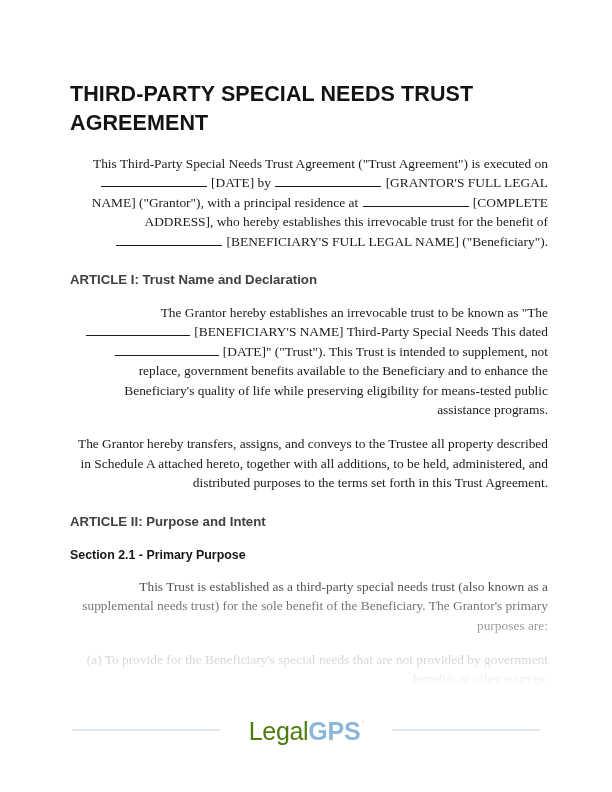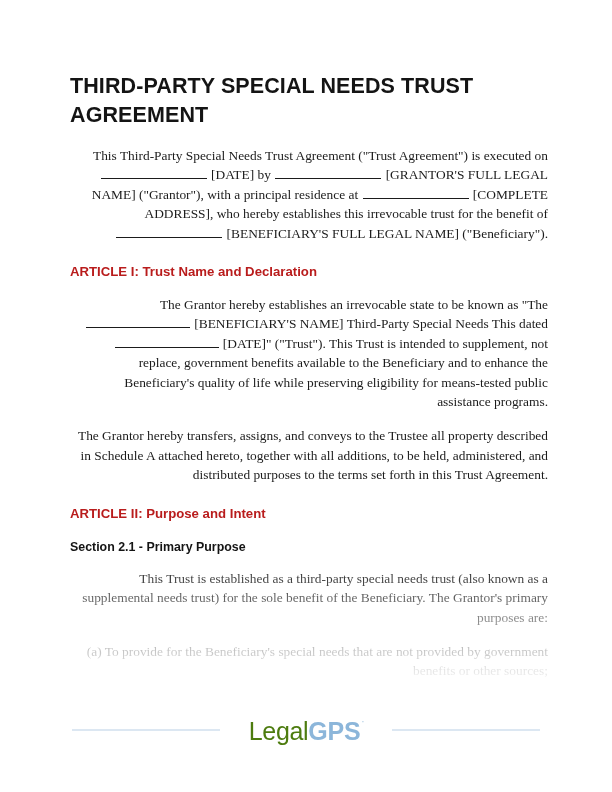--- a/index.html
+++ b/index.html
@@ -31,30 +31,30 @@
     width: 478px;
   }
 
   .doc-title {
     font-family: "Liberation Sans", "DejaVu Sans", sans-serif;
     font-weight: bold;
     font-size: 21.5px;
     line-height: 29px;
     letter-spacing: 0.1px;
     color: #141414;
-    margin: 0 0 16px 0;
+    margin: 8px 0 16px 0;
     max-width: 420px;
   }
 
   .article-heading {
     font-family: "Liberation Sans", "DejaVu Sans", sans-serif;
     font-weight: bold;
     font-size: 13.2px;
     line-height: 18px;
-    color: #b91c1c;
+    color: #404040;
     margin: 20px 0 14px 0;
   }
 
   .section-heading {
     font-family: "Liberation Sans", "DejaVu Sans", sans-serif;
     font-weight: bold;
     font-size: 12.4px;
     line-height: 17px;
     color: #141414;
     margin: 16px 0 13px 0;
@@ -167,21 +167,21 @@
       <span class="blank"></span>
       <span>[GRANTOR'S FULL LEGAL NAME] ("Grantor"), with a principal residence at</span>
       <span class="blank"></span>
       <span>[COMPLETE ADDRESS], who hereby establishes this irrevocable trust for the benefit of</span>
       <span class="blank"></span>
       <span>[BENEFICIARY'S FULL LEGAL NAME] ("Beneficiary").</span>
     </p>
 
     <h2 class="article-heading">ARTICLE I:  Trust Name and Declaration</h2>
 
-    <p class="body"><span>The Grantor hereby establishes an irrevocable state to be known as "The</span>
+    <p class="body"><span>The Grantor hereby establishes an irrevocable trust to be known as "The</span>
       <span class="blank short"></span>
       <span>[BENEFICIARY'S NAME] Third-Party Special Needs This dated</span>
       <span class="blank short"></span>
       <span>[DATE]" ("Trust"). This Trust is intended to supplement, not replace, government benefits available to the Beneficiary and to enhance the Beneficiary's quality of life while preserving eligibility for means-tested public assistance programs.</span>
     </p>
 
     <p class="body">The Grantor hereby transfers, assigns, and conveys to the Trustee all property described in Schedule A attached hereto, together with all additions, to be held, administered, and distributed purposes to the terms set forth in this Trust Agreement.</p>
 
     <h2 class="article-heading">ARTICLE II: Purpose and Intent</h2>
 

